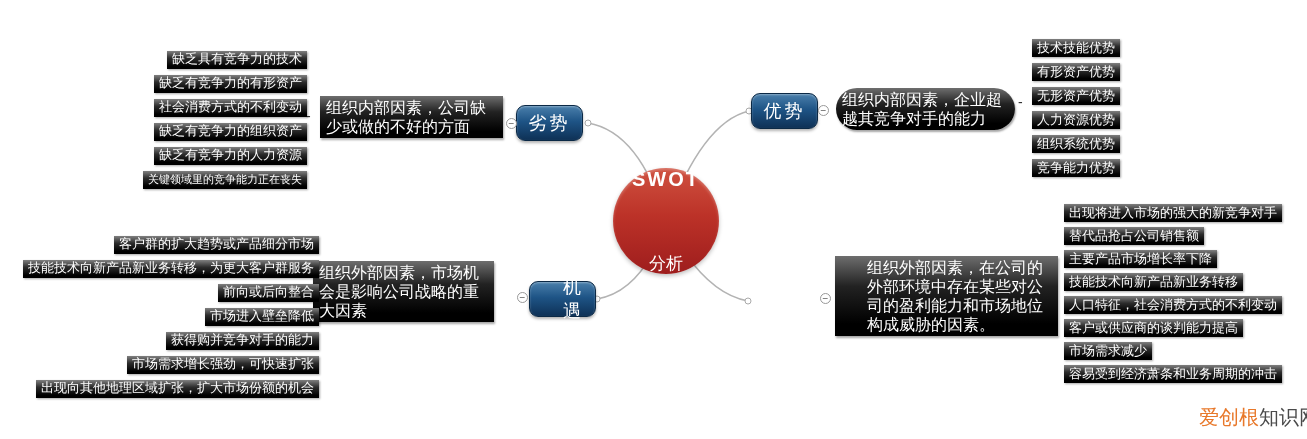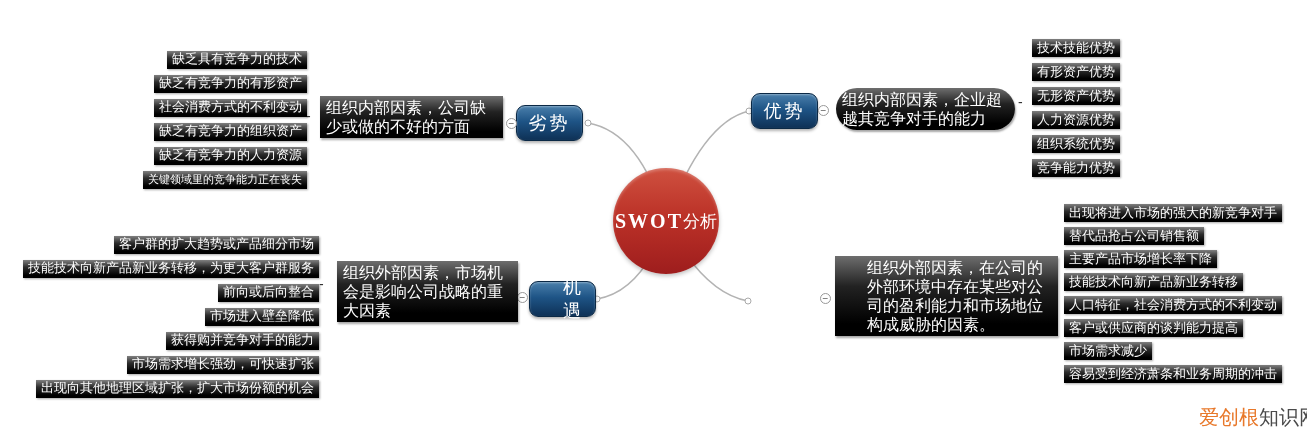--- a/index.html
+++ b/index.html
@@ -6,22 +6,22 @@
   .canvas{
     position:relative;width:1307px;height:439px;background:#ffffff;overflow:hidden;
     font-family:"Liberation Sans",sans-serif;
   }
   .links{position:absolute;left:0;top:0;}
   
   .center-node{
     position:absolute;left:613px;top:168px;width:106px;height:106px;border-radius:50%;
     background:linear-gradient(180deg,#cf5140 0%,#bc3228 45%,#9e1d1d 100%);
     box-shadow:0 2px 4px rgba(0,0,0,0.25), inset 0 2px 3px rgba(255,255,255,0.25);
-    display:flex;align-items:center;justify-content:center;
-    color:#fff;text-align:center;font-family:Liberation Serif, serif;
+    display:flex;flex-direction:column;align-items:center;justify-content:space-between;
+    color:#fff;text-align:center;
   }
   .center-title{font-size:20px;font-weight:bold;letter-spacing:2px;line-height:22px;}
   .center-subtitle{font-size:17px;line-height:21px;}
   
   .bnode{
     position:absolute;width:67px;height:36px;border-radius:9px;
     background:linear-gradient(180deg,#4a7fab 0%,#1e5486 45%,#0e3156 100%);
     border:1px solid #0b2946;
     box-shadow:0 2px 3px rgba(0,0,0,0.3), inset 0 1px 2px rgba(255,255,255,0.35);
     color:#fff;font-size:18px;display:flex;align-items:center;justify-content:center;
@@ -89,21 +89,21 @@
   <div class="badge" style="left:517px;top:292px;">−</div>
   <div class="badge" style="left:820px;top:293px;">−</div>
 
   <span class="dash" style="left:306px;top:109px;">-</span>
   <span class="dash" style="left:1018px;top:95px;">-</span>
   <span class="dash" style="left:319px;top:277px;">-</span>
   <span class="dash" style="left:1036px;top:294px;">-</span>
 
   <div class="desc" style="left:320px;top:96px;width:171px;">组织内部因素，公司缺少或做的不好的方面</div>
   <div class="desc" style="left:836px;top:88px;width:167px;border-radius:21px;">组织内部因素，企业超越其竞争对手的能力</div>
-  <div class="desc" style="left:337px;top:261px;width:169px;">组织外部因素，市场机会是影响公司战略的重大因素</div>
+  <div class="desc" style="left:313px;top:261px;width:169px;">组织外部因素，市场机会是影响公司战略的重大因素</div>
   <div class="desc" style="left:835px;top:256px;width:185px;padding-left:32px;">组织外部因素，在公司的外部环境中存在某些对公司的盈利能力和市场地位构成威胁的因素。</div>
 
   <div class="leaves to-left" style="right:1000px;top:51px;">
     <div class="leaf">缺乏具有竞争力的技术</div>
     <div class="leaf">缺乏有竞争力的有形资产</div>
     <div class="leaf">社会消费方式的不利变动</div>
     <div class="leaf">缺乏有竞争力的组织资产</div>
     <div class="leaf">缺乏有竞争力的人力资源</div>
     <div class="leaf small">关键领域里的竞争能力正在丧失</div>
   </div>

